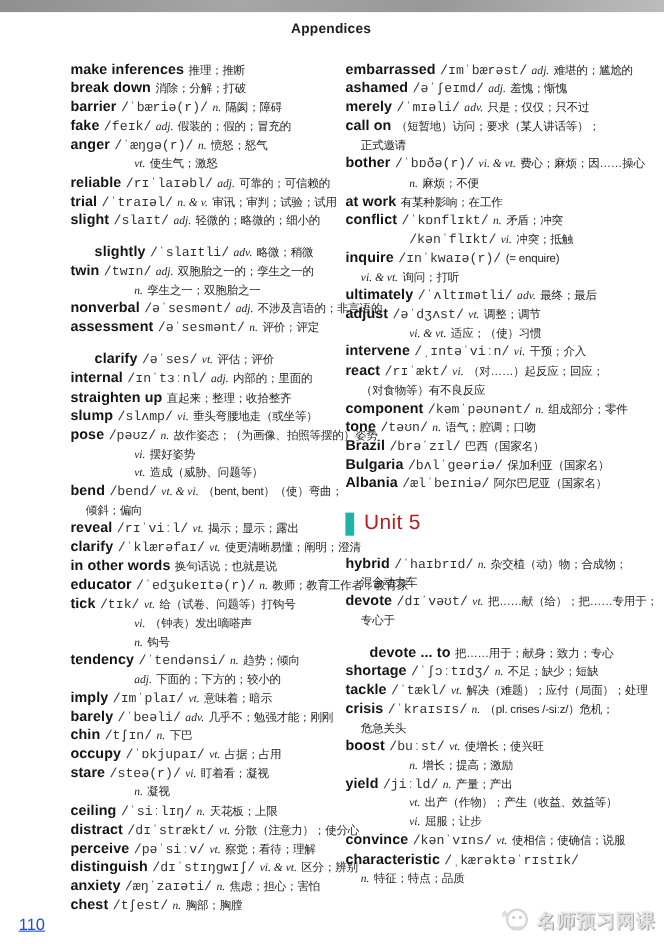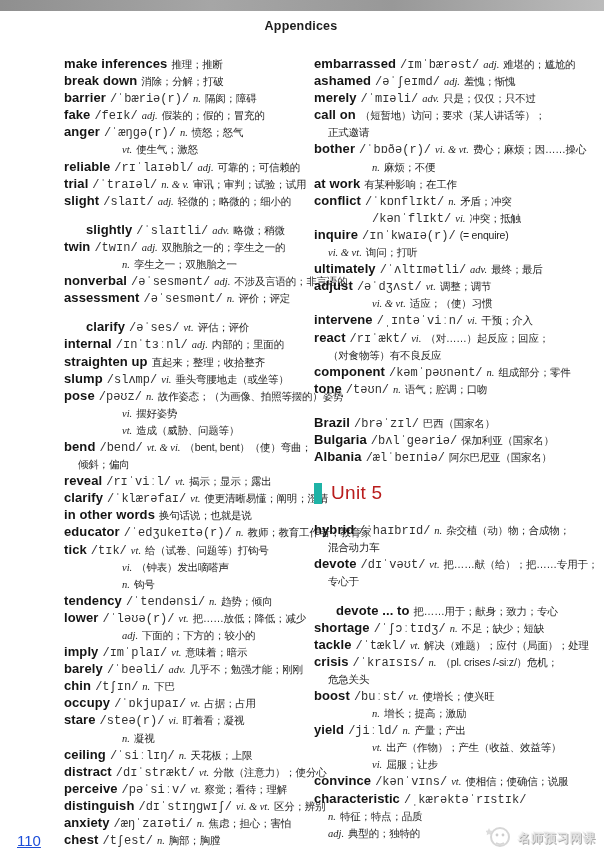--- a/index.html
+++ b/index.html
@@ -34,39 +34,39 @@
   .line { line-height:17.1px; height:17.1px; white-space:nowrap; }
   .line.ind1 { padding-left:22px;margin-top:12px; }
   .line.ind2 { padding-left:58px; }
   .line.ind3 { padding-left:14px; }
   .seg + .seg { margin-left:4px; }
   .seg-hw  { font-weight:bold; font-size:13px; color:#141414; letter-spacing:0.1px; }
   .seg-ph  { font-family:Liberation Mono, monospace; font-size:12px; color:#333; }
   .seg-pos { font-family:"Liberation Serif","DejaVu Serif",serif; font-style:italic; font-size:10.5px; color:#222; }
   .seg-zh  { font-size:10.5px; color:#1f1f1f; letter-spacing:-0.2px; }
 
-  .gap-top { margin-top:17px; }
+  .gap-top { }
 
   .unit-heading {
     display:flex; align-items:center;
     margin-top:16px; margin-bottom:14px; height:26px;
   }
   .unit-bullet { width:8px; height:21px; margin-right:9px; display:inline-block; }
   .unit-label { font-size:19px; color:#b91c1c; font-weight:normal; letter-spacing:0.3px; }
 
   .pagenum {
     position:absolute; left:17px; bottom:9px;
     font-size:15px; color:#1d4ed8;text-decoration:underline;
   }
   .watermark {
     position:absolute; right:8px; bottom:6px;
     display:flex; align-items:center;
   }
   .watermark .wm-text {
-    font-size:12px; font-weight:bold; color:#e3e3e3;
+    font-size:17px; font-weight:bold; color:#e3e3e3;
     letter-spacing:1px;
     text-shadow:1px 1px 0 #a9a9a9, -1px -1px 0 #f5f5f5;
     font-family:"Liberation Sans",sans-serif;
   }
   .wm-logo { margin-right:6px; opacity:0.75; }
 </style>
 </head>
 <body>
 
 <div class="topbar"></div>
@@ -152,21 +152,20 @@
       </div>
       <div class="entry">
         <div class="line ind0"><span class="seg seg-hw">tick</span><span class="seg seg-ph">/tɪk/</span><span class="seg seg-pos">vt.</span><span class="seg seg-zh">给（试卷、问题等）打钩号</span></div>
         <div class="line ind2"><span class="seg seg-pos">vi.</span><span class="seg seg-zh">（钟表）发出嘀嗒声</span></div>
         <div class="line ind2"><span class="seg seg-pos">n.</span><span class="seg seg-zh">钩号</span></div>
       </div>
       <div class="entry">
         <div class="line ind0"><span class="seg seg-hw">tendency</span><span class="seg seg-ph">/ˈtendənsi/</span><span class="seg seg-pos">n.</span><span class="seg seg-zh">趋势；倾向</span></div>
       </div>
       <div class="entry">
-        <div class="line ind0"><span class="seg seg-hw">lower</span><span class="seg seg-ph">/ˈləʊə(r)/</span><span class="seg seg-pos">vt.</span><span class="seg seg-zh">把……放低；降低；减少</span></div>
         <div class="line ind2"><span class="seg seg-pos">adj.</span><span class="seg seg-zh">下面的；下方的；较小的</span></div>
       </div>
       <div class="entry">
         <div class="line ind0"><span class="seg seg-hw">imply</span><span class="seg seg-ph">/ɪmˈplaɪ/</span><span class="seg seg-pos">vt.</span><span class="seg seg-zh">意味着；暗示</span></div>
       </div>
       <div class="entry">
         <div class="line ind0"><span class="seg seg-hw">barely</span><span class="seg seg-ph">/ˈbeəli/</span><span class="seg seg-pos">adv.</span><span class="seg seg-zh">几乎不；勉强才能；刚刚</span></div>
       </div>
       <div class="entry">
         <div class="line ind0"><span class="seg seg-hw">chin</span><span class="seg seg-ph">/tʃɪn/</span><span class="seg seg-pos">n.</span><span class="seg seg-zh">下巴</span></div>
@@ -295,21 +294,20 @@
         <div class="line ind0"><span class="seg seg-hw">yield</span><span class="seg seg-ph">/jiːld/</span><span class="seg seg-pos">n.</span><span class="seg seg-zh">产量；产出</span></div>
         <div class="line ind2"><span class="seg seg-pos">vt.</span><span class="seg seg-zh">出产（作物）；产生（收益、效益等）</span></div>
         <div class="line ind2"><span class="seg seg-pos">vi.</span><span class="seg seg-zh">屈服；让步</span></div>
       </div>
       <div class="entry">
         <div class="line ind0"><span class="seg seg-hw">convince</span><span class="seg seg-ph">/kənˈvɪns/</span><span class="seg seg-pos">vt.</span><span class="seg seg-zh">使相信；使确信；说服</span></div>
       </div>
       <div class="entry">
         <div class="line ind0"><span class="seg seg-hw">characteristic</span><span class="seg seg-ph">/ˌkærəktəˈrɪstɪk/</span></div>
         <div class="line ind3"><span class="seg seg-pos">n.</span><span class="seg seg-zh">特征；特点；品质</span></div>
-        <div class="line ind3"><span class="seg seg-pos">adj.</span><span class="seg seg-zh">典型的；独特的</span></div>
       </div>
     </div>
 </div>
 
 <div class="pagenum">110</div>
 
 <div class="watermark">
   <span class="wm-logo">
     <svg width="26" height="24" viewBox="0 0 26 24">
       <circle cx="14" cy="13" r="9" fill="none" stroke="#c9c9c9" stroke-width="2"></circle>

